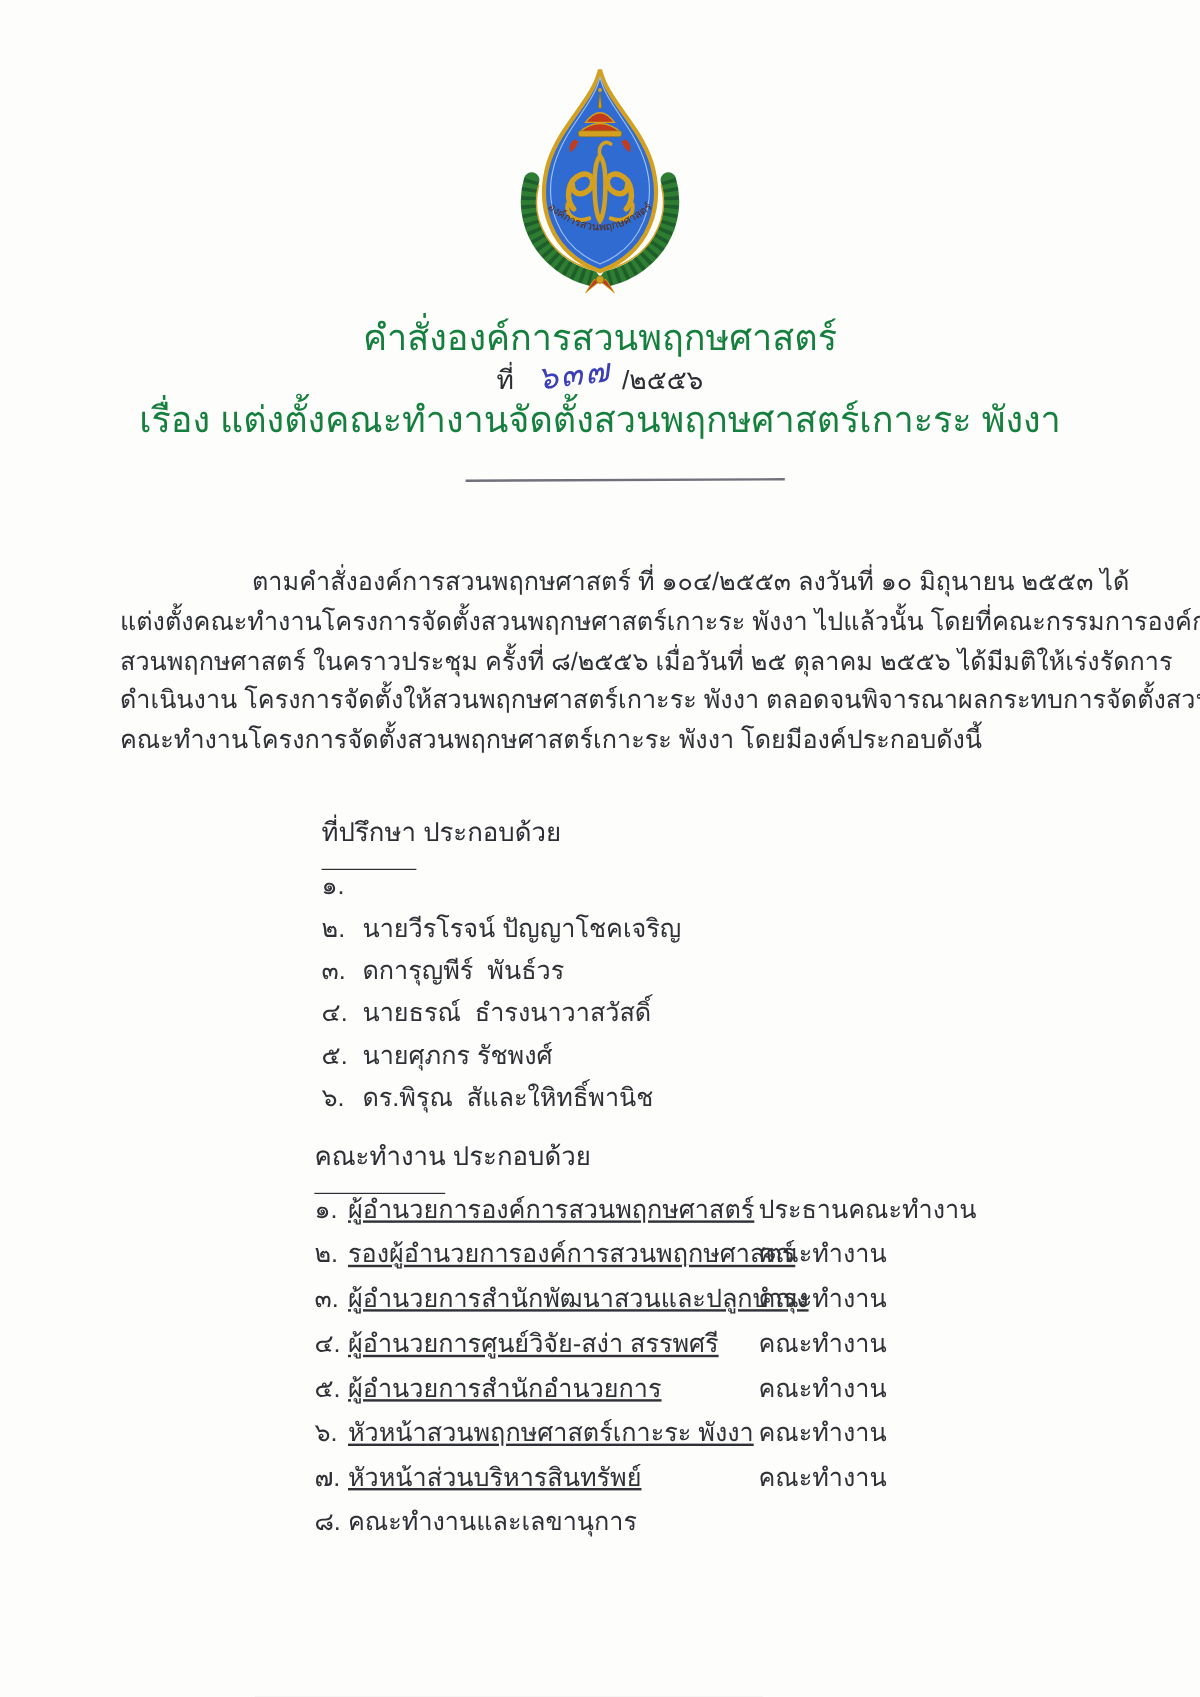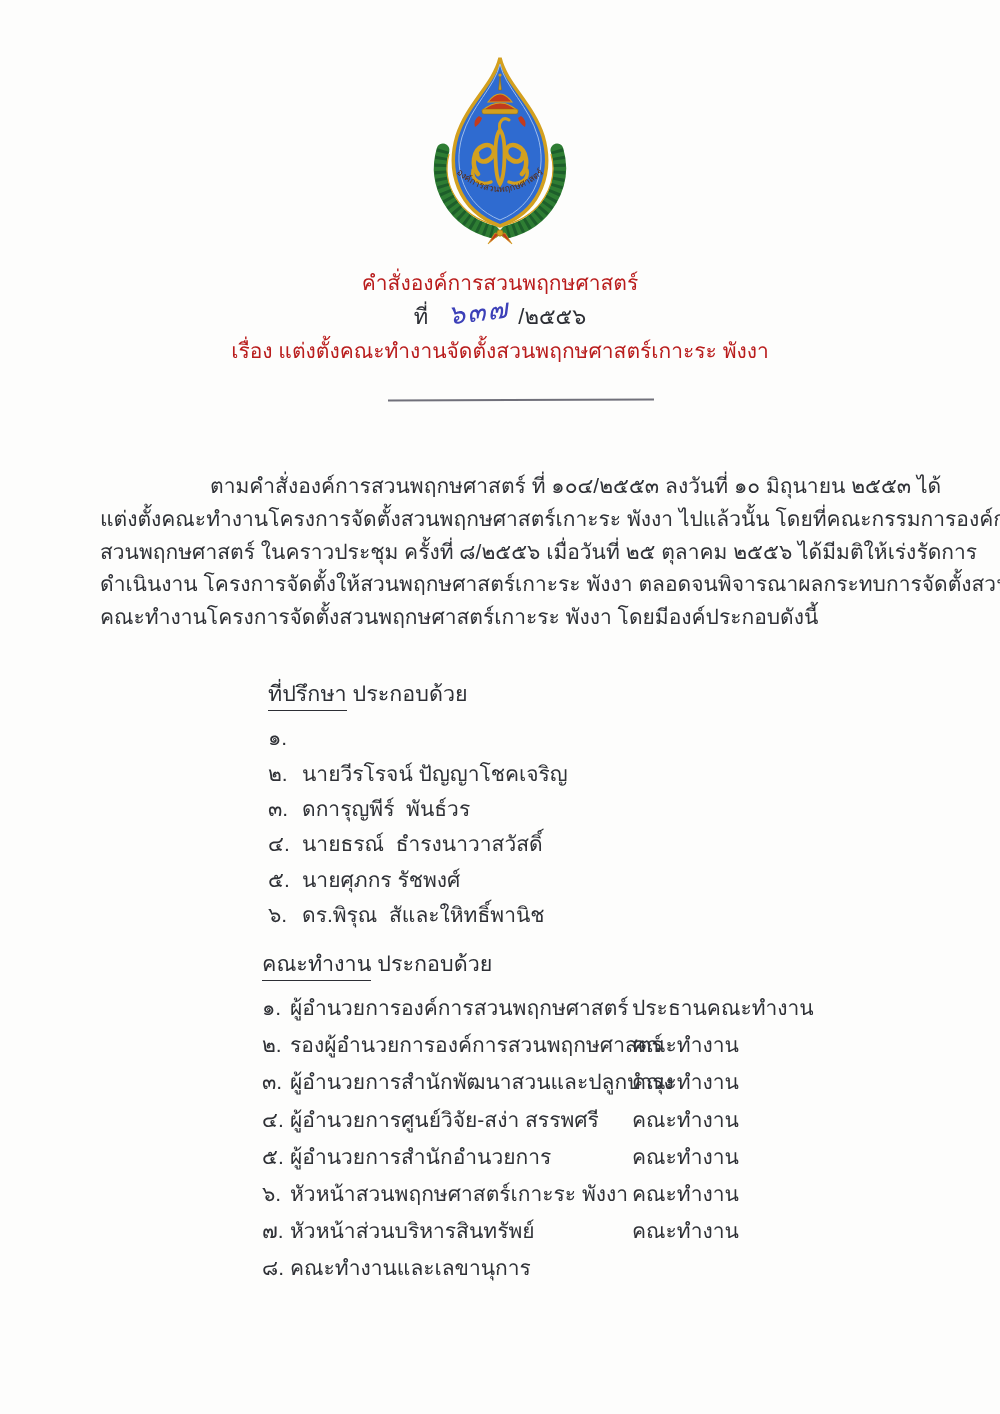--- a/index.html
+++ b/index.html
@@ -10,48 +10,48 @@
     background:#fdfdfc;
     font-family:"Liberation Sans",sans-serif;
     color:#2f3136;
     overflow:hidden;
   }
   
   .emblem{position:absolute;top:54px;left:0;width:100%;text-align:center;}
   .emblem svg{display:inline-block;}
   
   .title-block{position:absolute;top:266px;left:0;width:100%;text-align:center;}
-  .title-line{font-size:21px;line-height:34px;color:#b91c1c;}
+  .title-line{font-size:30px;line-height:34px;color:#15803d;}
   .number-line{font-size:22px;line-height:34px;color:#2c2e34;}
   .hand-number{
     display:inline-block;color:#3c40b8;font-size:27px;line-height:20px;
     font-style:italic;transform:rotate(-7deg) translateY(-3px);
     margin:0 8px 0 20px;letter-spacing:2px;
   }
   
   .divider{position:absolute;top:399px;left:388px;width:266px;height:0;
     border-top:2px solid #70707a;transform:rotate(-0.25deg);}
   
   .paragraph{position:absolute;top:470px;left:100px;width:808px;
     font-size:21px;line-height:32.8px;color:#2f3136;}
   .p-line{white-space:nowrap;}
   .p-line.indent{text-indent:110px;}
   
   .section-heading{font-size:21.5px;color:#2c2e34;}
-  .underlined{border-bottom:1.6px solid #2c2e34;padding-bottom:4px;}
+  .underlined{border-bottom:1.6px solid #2c2e34;padding-bottom:18px;}
   .advisors{position:absolute;top:676px;left:268px;width:640px;}
   .advisors .rows{margin-top:10px;}
   .adv-row{display:flex;height:35.4px;align-items:center;font-size:21px;}
   .adv-no{width:34px;}
   .adv-name{white-space:pre-wrap;}
   .workgroup{position:absolute;top:946px;left:262px;width:600px;}
   .workgroup .rows{margin-top:9px;}
   .wg-row{display:flex;height:37.2px;align-items:center;font-size:21px;}
   .wg-no{width:28px;}
-  .wg-title{width:342px;white-space:nowrap;}
+  .wg-title{width:342px;white-space:nowrap;text-decoration:underline;}
   .wg-role{white-space:nowrap;}
 </style>
 </head>
 <body>
 
 <div class="page">
 
   <div class="emblem">
     <svg width="150" height="196" viewBox="0 0 150 196">
 

